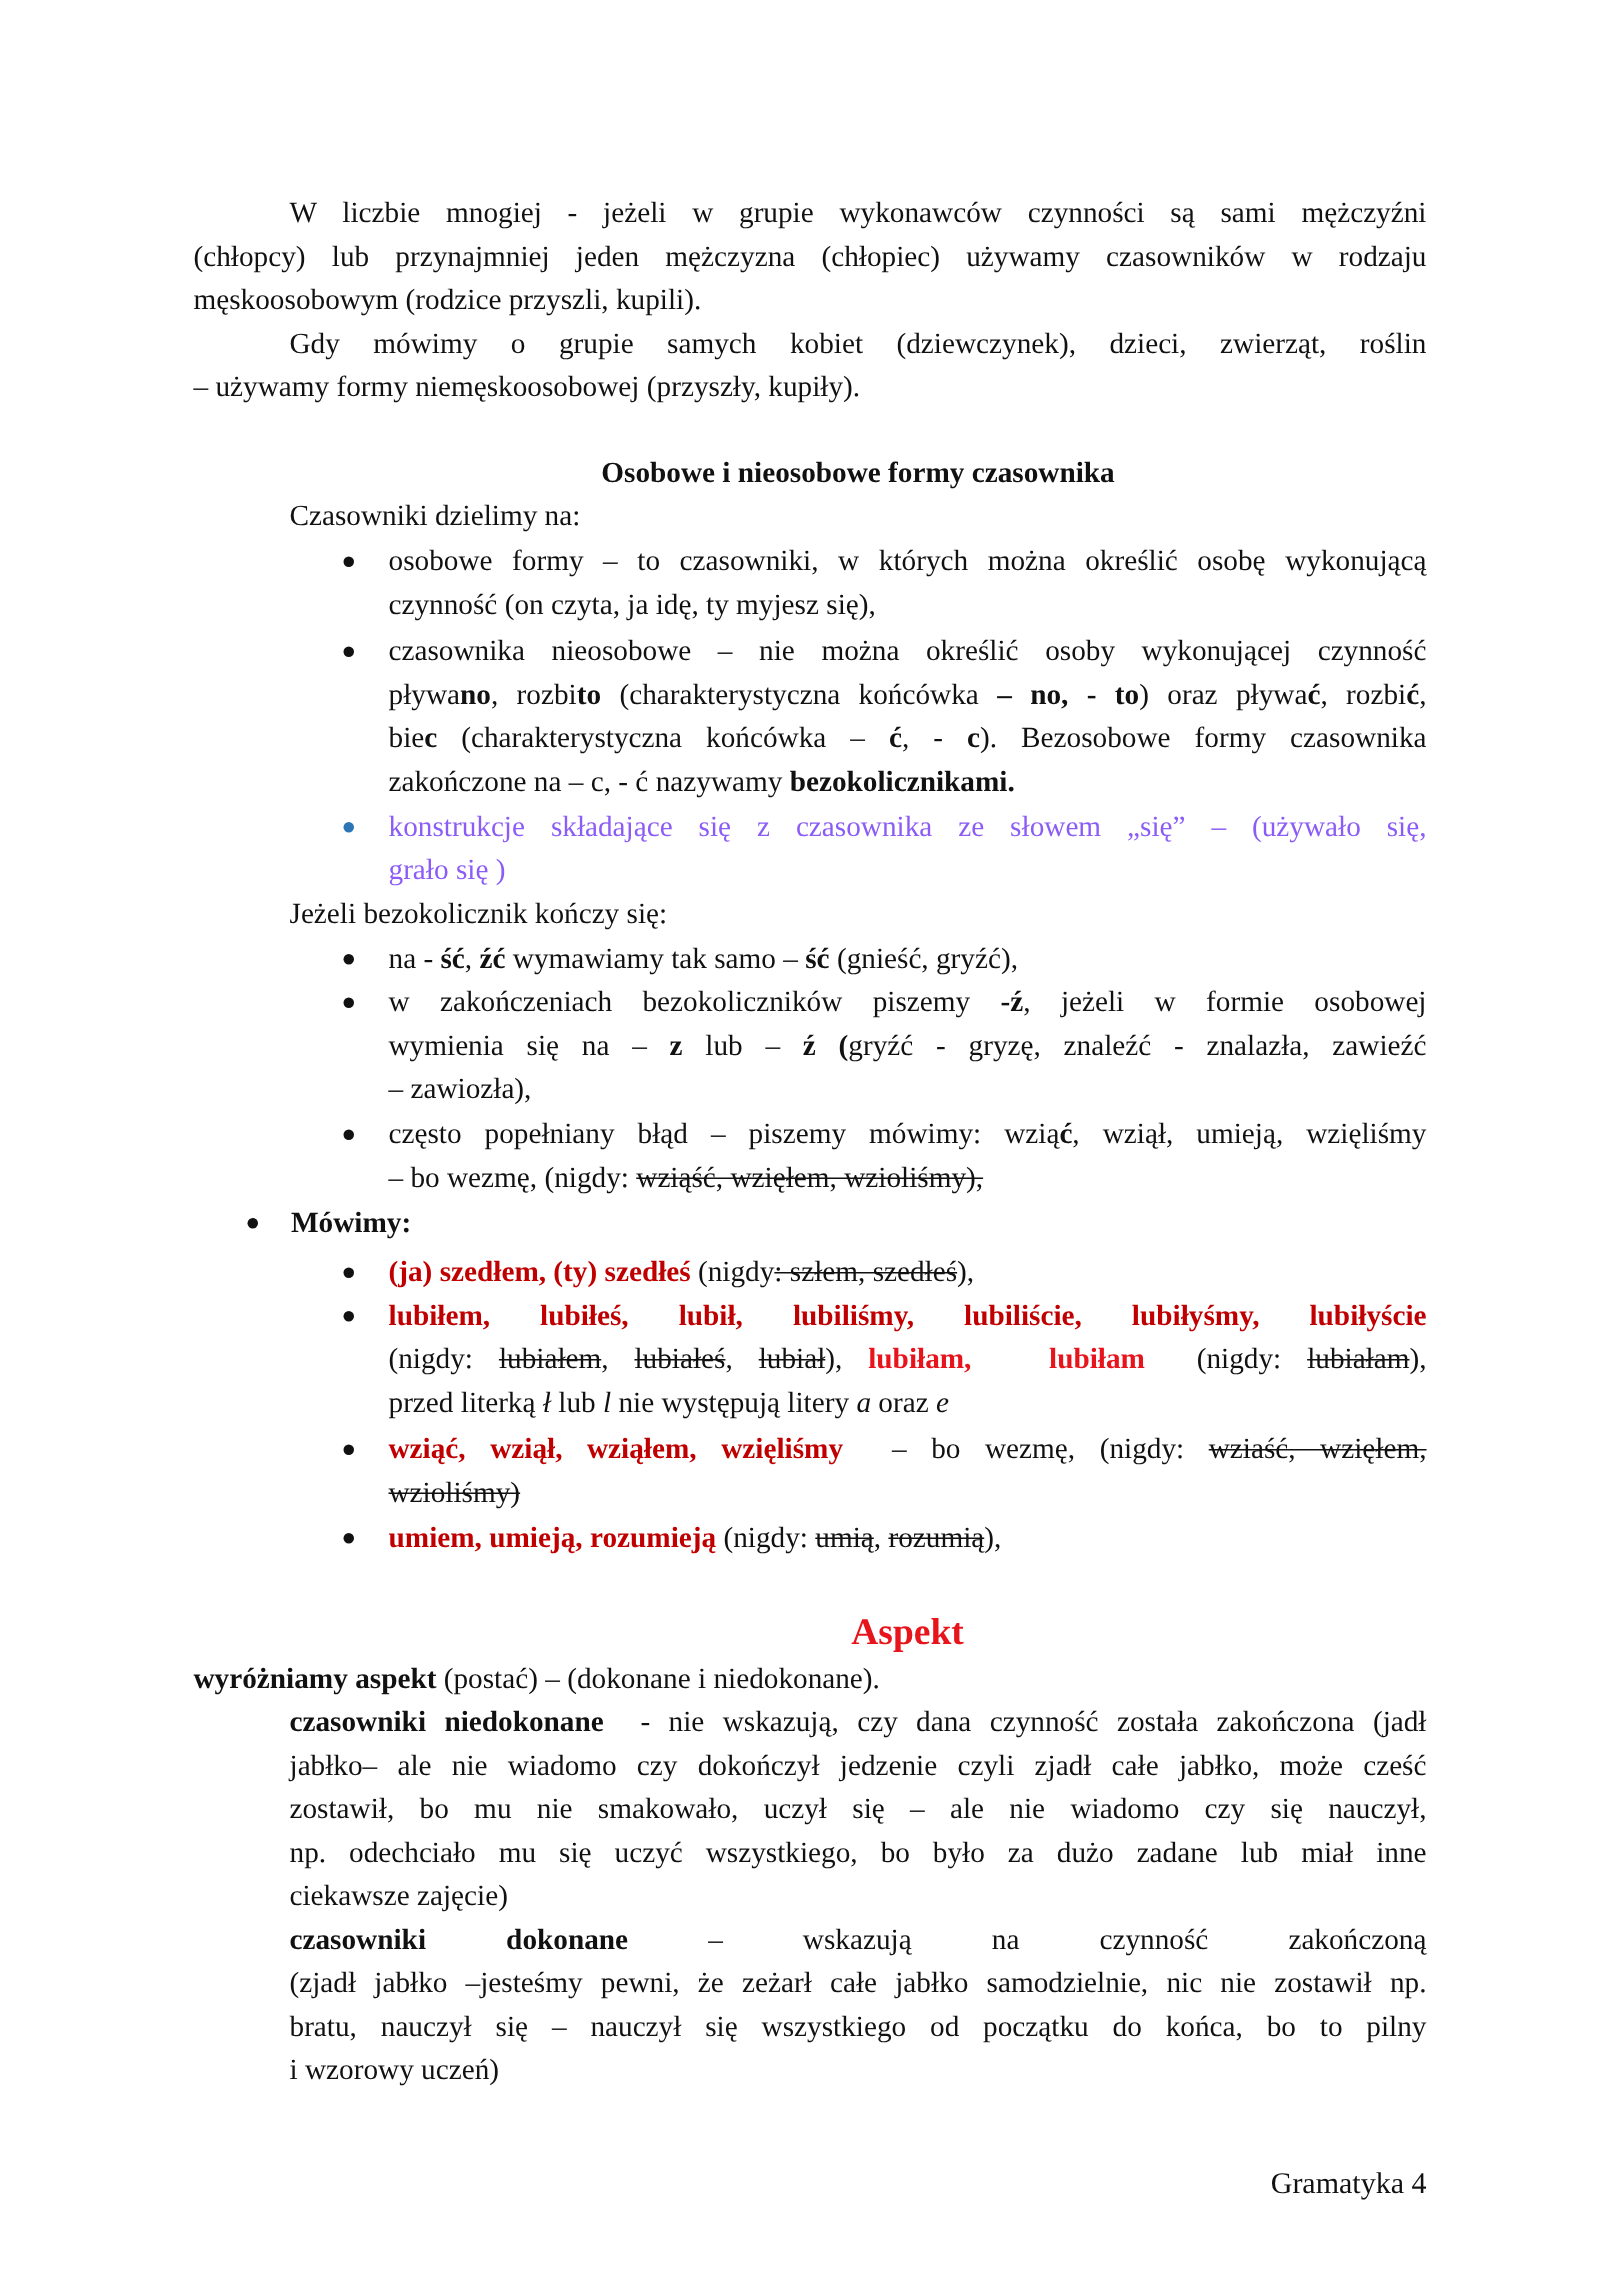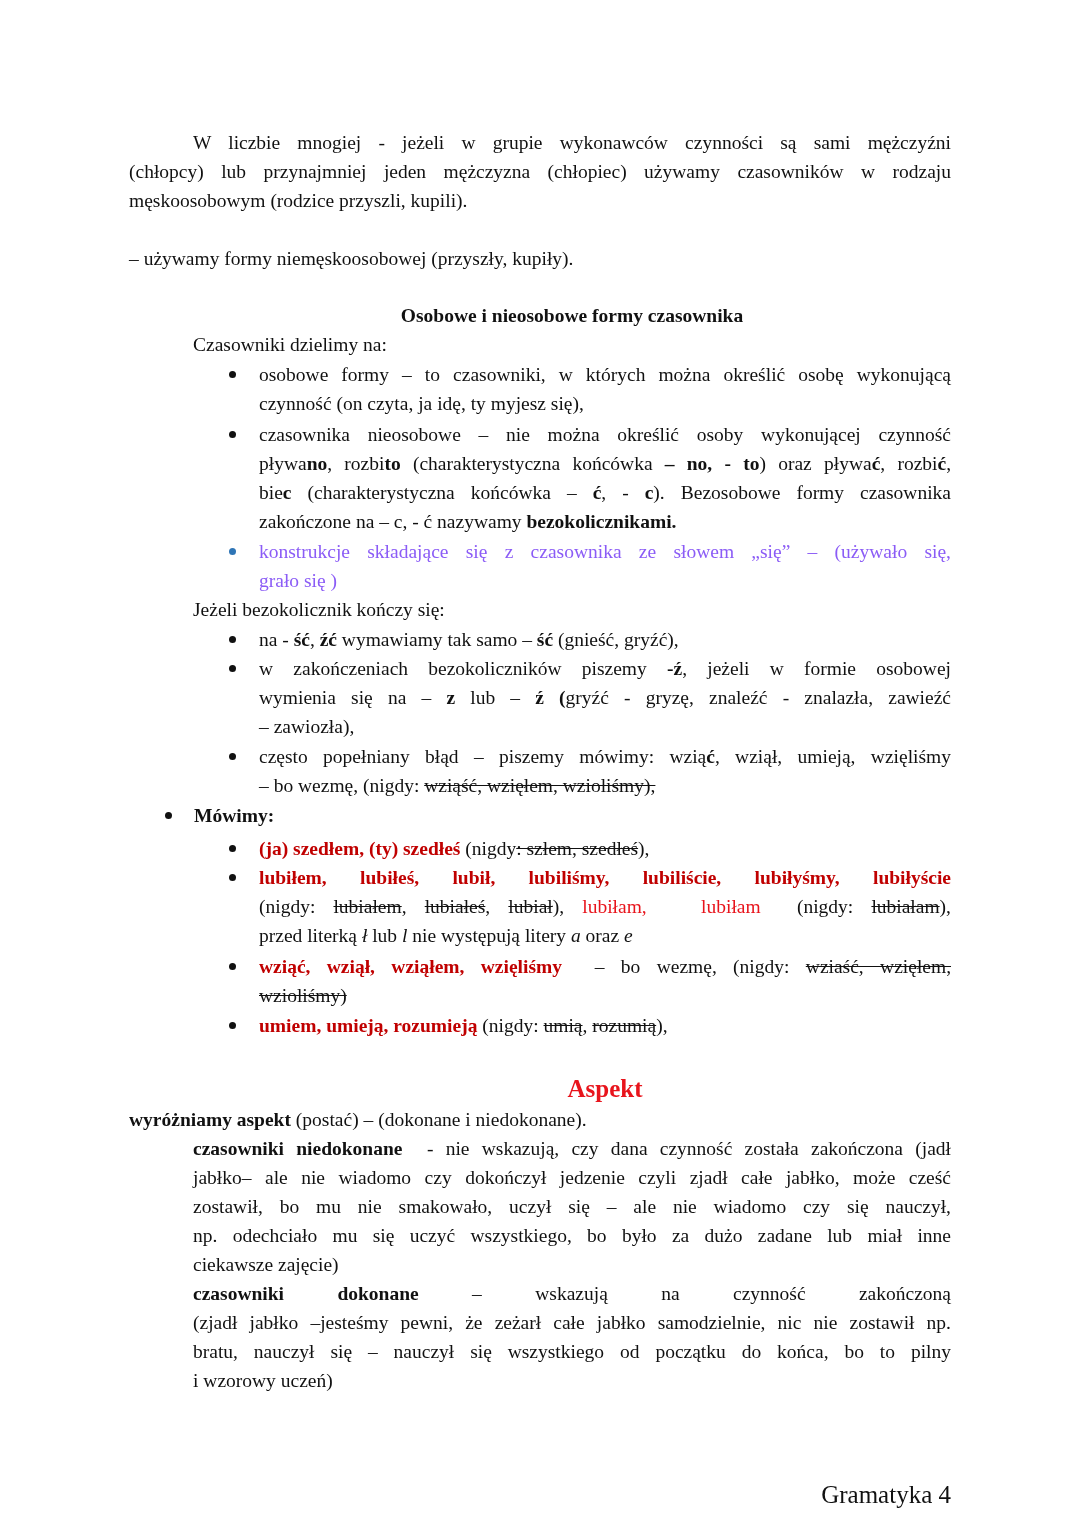--- a/index.html
+++ b/index.html
@@ -8,37 +8,38 @@
     font-family: "Liberation Serif", "DejaVu Serif", serif;
     color: #111111; font-size: 19.5px;
   }
   .page { position: absolute; left: 0; top: 0; width: 1080px; height: 1527px; }
   .line { position: absolute; white-space: nowrap; line-height: 29px; }
   .just { text-align: justify; text-align-last: justify; }
   .b { font-weight: bold; }
   .i { font-style: italic; }
   .blue { color: #8b5cf6; }
   .dred { color: #C00000; font-weight: bold; }
-  .bred { color: #E8141C; font-weight: normal; }
+  .bred { color: #E8141C; font-weight: bold; }
   .strike { text-decoration: line-through; }
   .bullet { position: absolute; width: 7px; height: 7px; border-radius: 50%; background: #111; }
   .bullet.blue-dot { background: #2E75B6; }
   .heading { position: absolute; width: 1080px; text-align: center; font-weight: bold; }
   .aspekt { color: #E8141C; font-size: 25px; }
-  .footer { position: absolute; right: 129px; top: 1480px; font-size: 25px; }
+  .footer { position: absolute; right: 129px; top: 1442px; font-size: 20px; }
 </style>
 </head>
 <body>
 
 <div class="page">
 
   <div class="line just" style="left:193px; top:128px; width:758px;">W liczbie mnogiej - jeżeli w grupie wykonawców czynności są sami mężczyźni</div>
   <div class="line just" style="left:129px; top:157px; width:822px;">(chłopcy) lub przynajmniej jeden mężczyzna (chłopiec) używamy czasowników w rodzaju</div>
   <div class="line" style="left:129px; top:186px;">męskoosobowym (rodzice przyszli, kupili).</div>
 
+  <div class="line just" style="left:193px; top:215px; width:758px;">Gdy mówimy o grupie samych kobiet (dziewczynek), dzieci, zwierząt, roślin</div>
   <div class="line" style="left:129px; top:244px;text-align:center;">– używamy formy niemęskoosobowej (przyszły, kupiły).</div>
 
   <div class="heading line" style="left:32px; top:301px;">Osobowe i nieosobowe formy czasownika</div>
   <div class="line" style="left:193px; top:330px;">Czasowniki dzielimy na:</div>
 
   <span class="bullet" style="left:229px; top:371px;"></span>
   <div class="line just" style="left:259px; top:360px; width:692px;">osobowe formy – to czasowniki, w których można określić osobę wykonującą</div>
   <div class="line" style="left:259px; top:389px;">czynność (on czyta, ja idę, ty myjesz się),</div>
 
   <span class="bullet" style="left:229px; top:431px;"></span>

